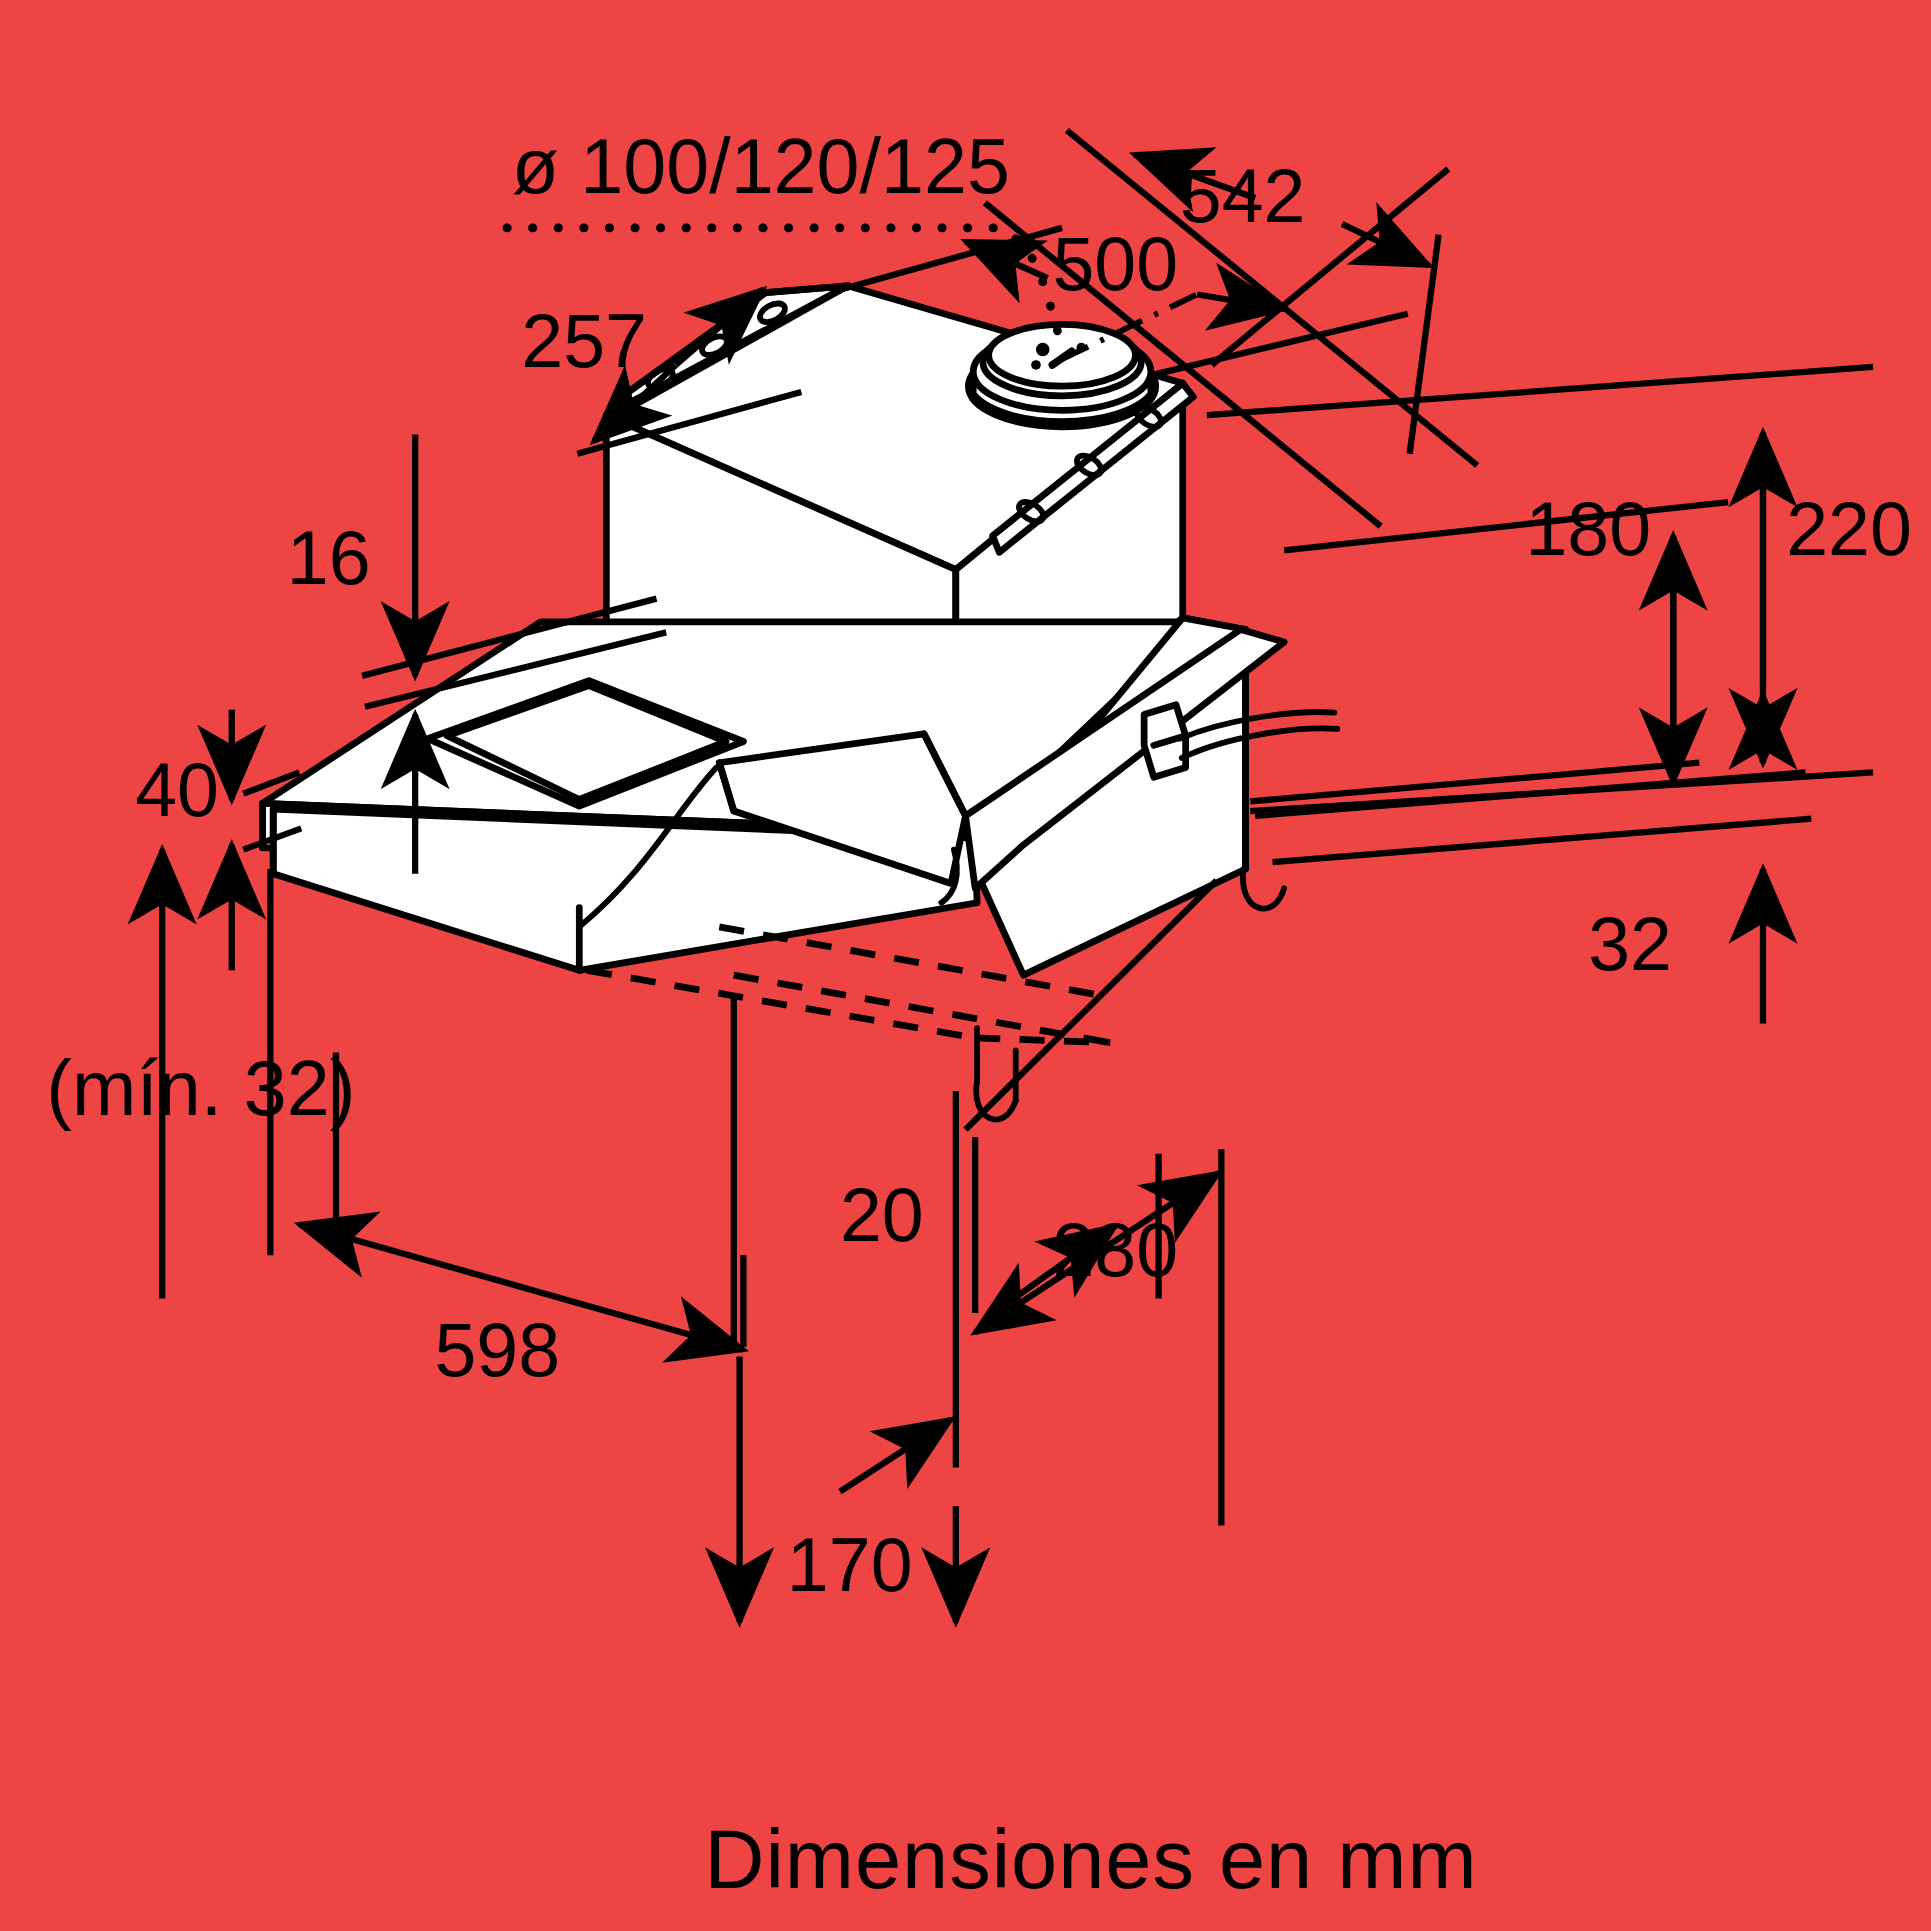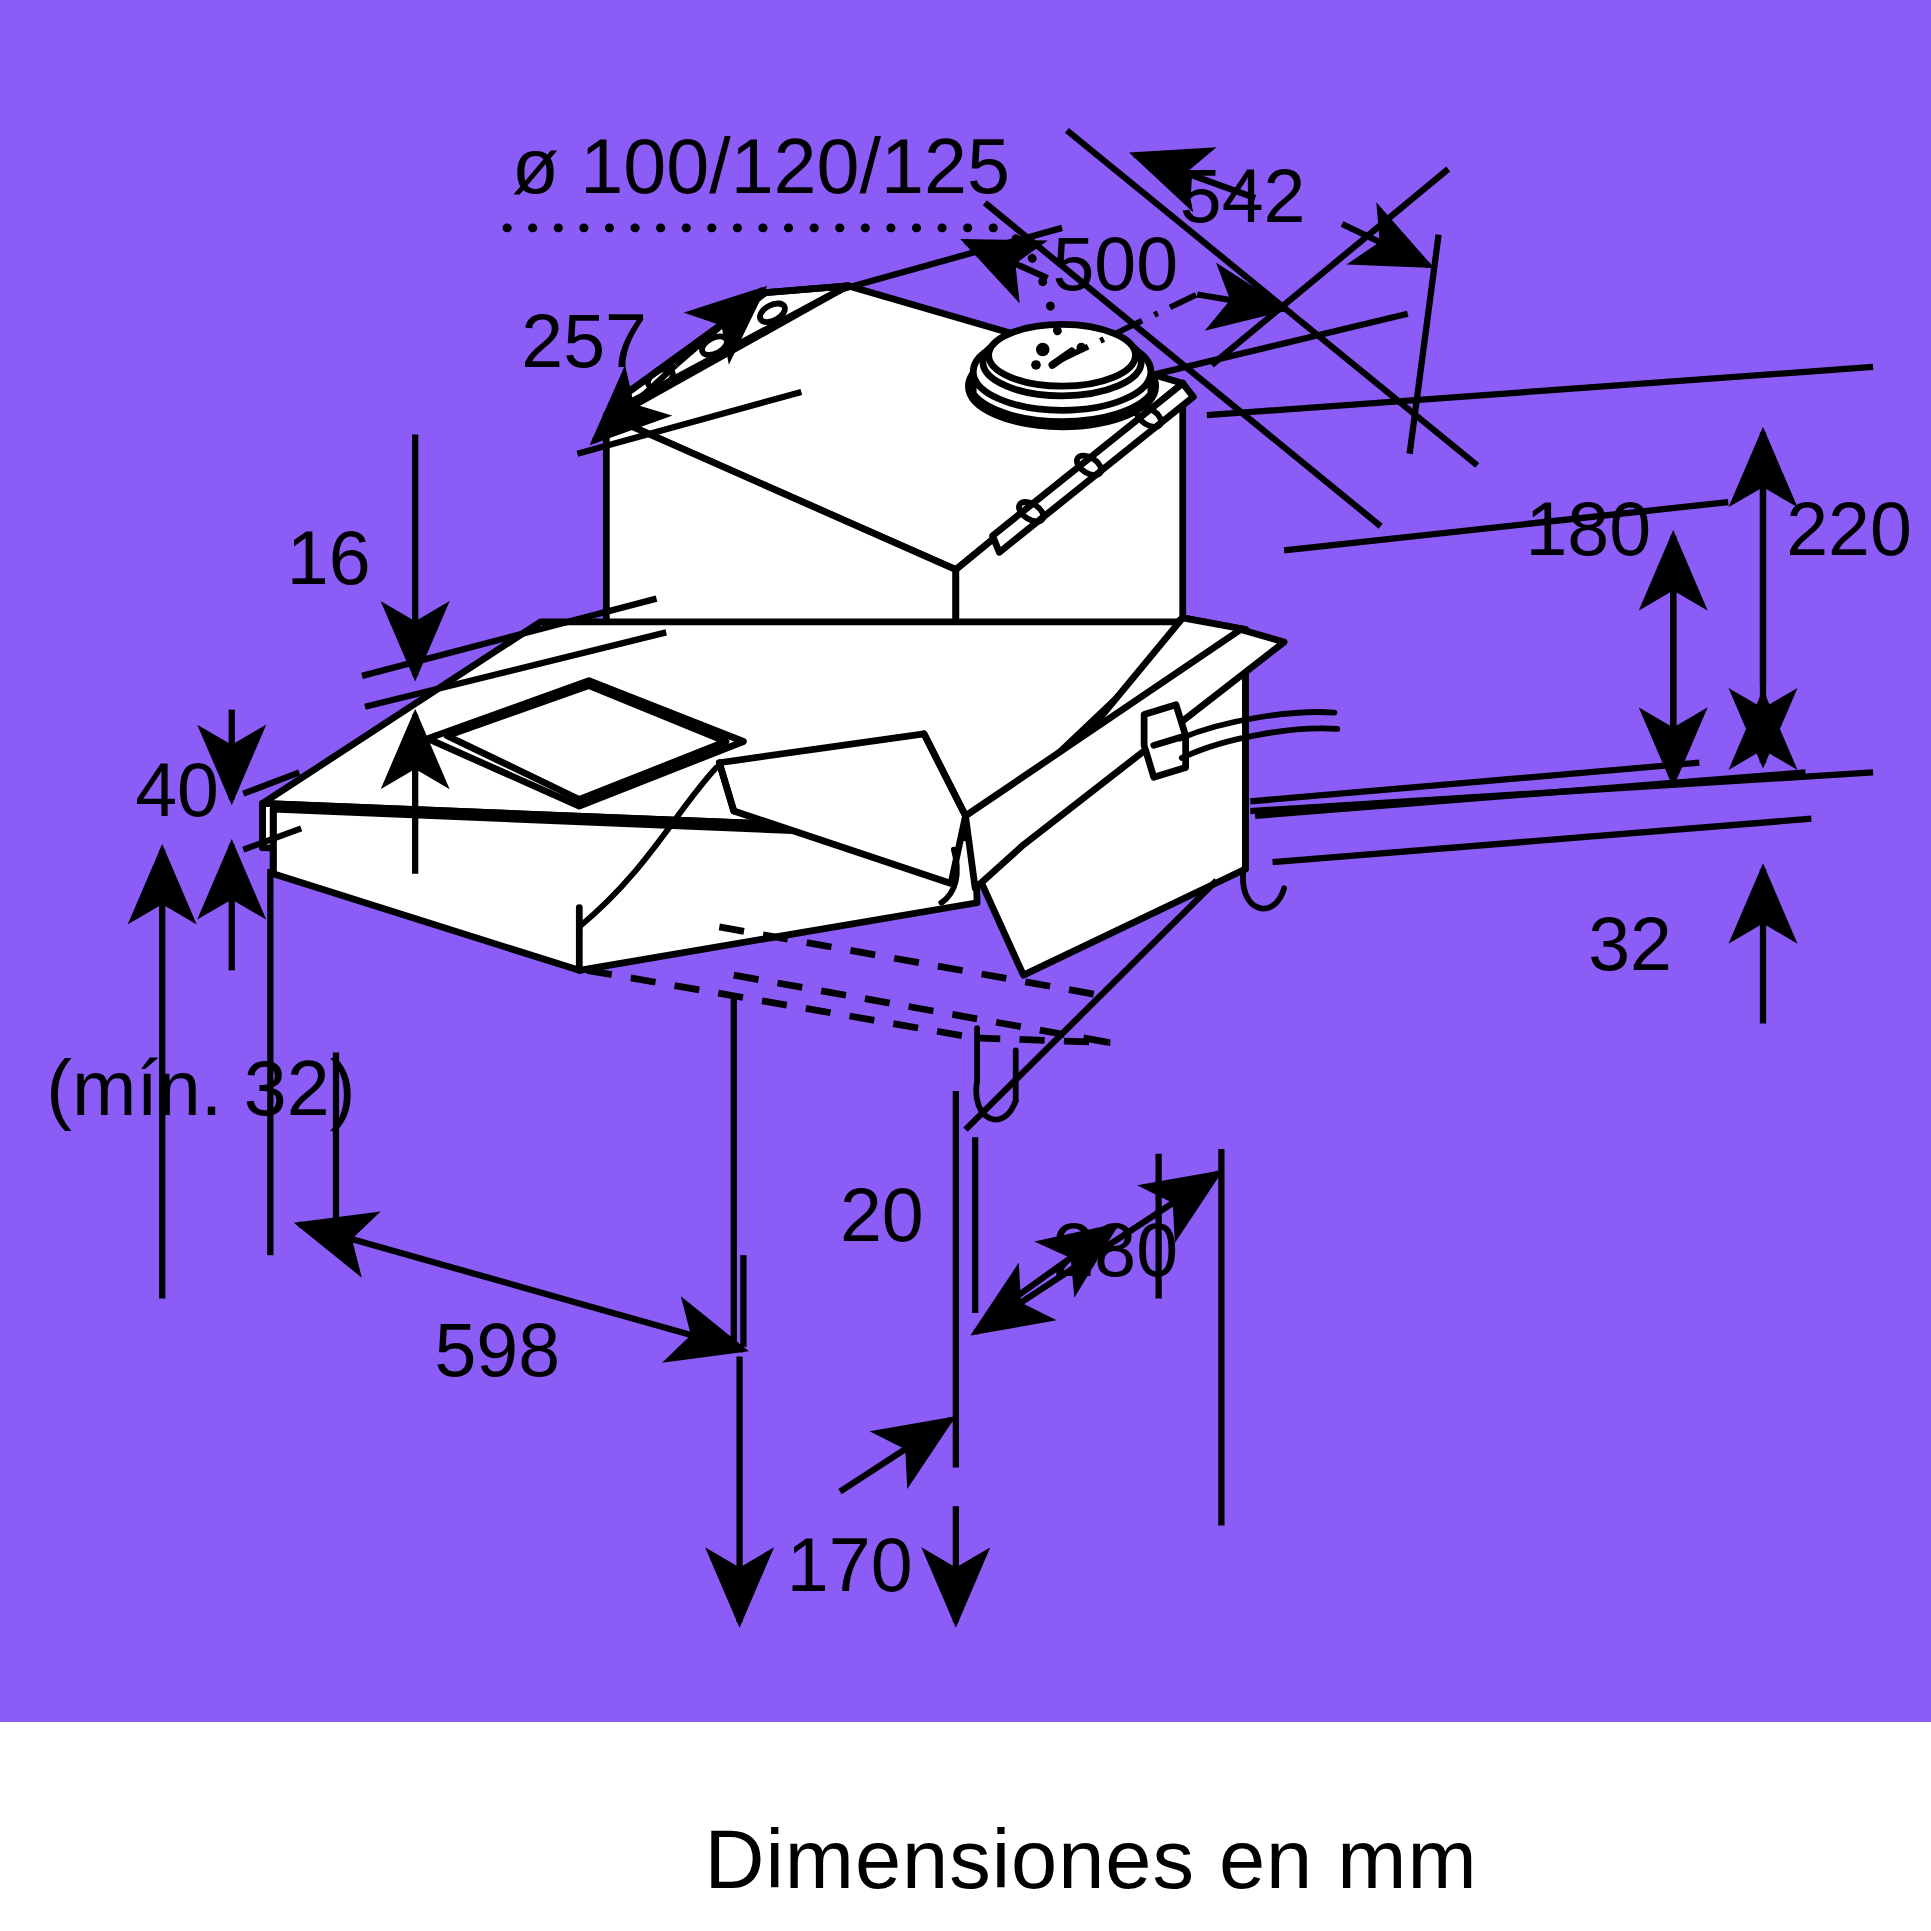--- a/index.html
+++ b/index.html
@@ -9,22 +9,22 @@
   }
   body {
     width: 1931px;
     height: 1931px;
     font-family: "Liberation Sans", sans-serif;
     overflow: hidden;
   }
   #drawing-root {
     position: relative;
     width: 1931px;
-    height: 1722px;
-    background: #8b5cf6;
+    height: 1931px;
+    background: #ef4444;
   }
   svg#tech-drawing {
     display: block;
     width: 1931px;
     height: 1931px;
   }
   .outline {
     fill: none;
     stroke: #000000;
     stroke-width: 7;

